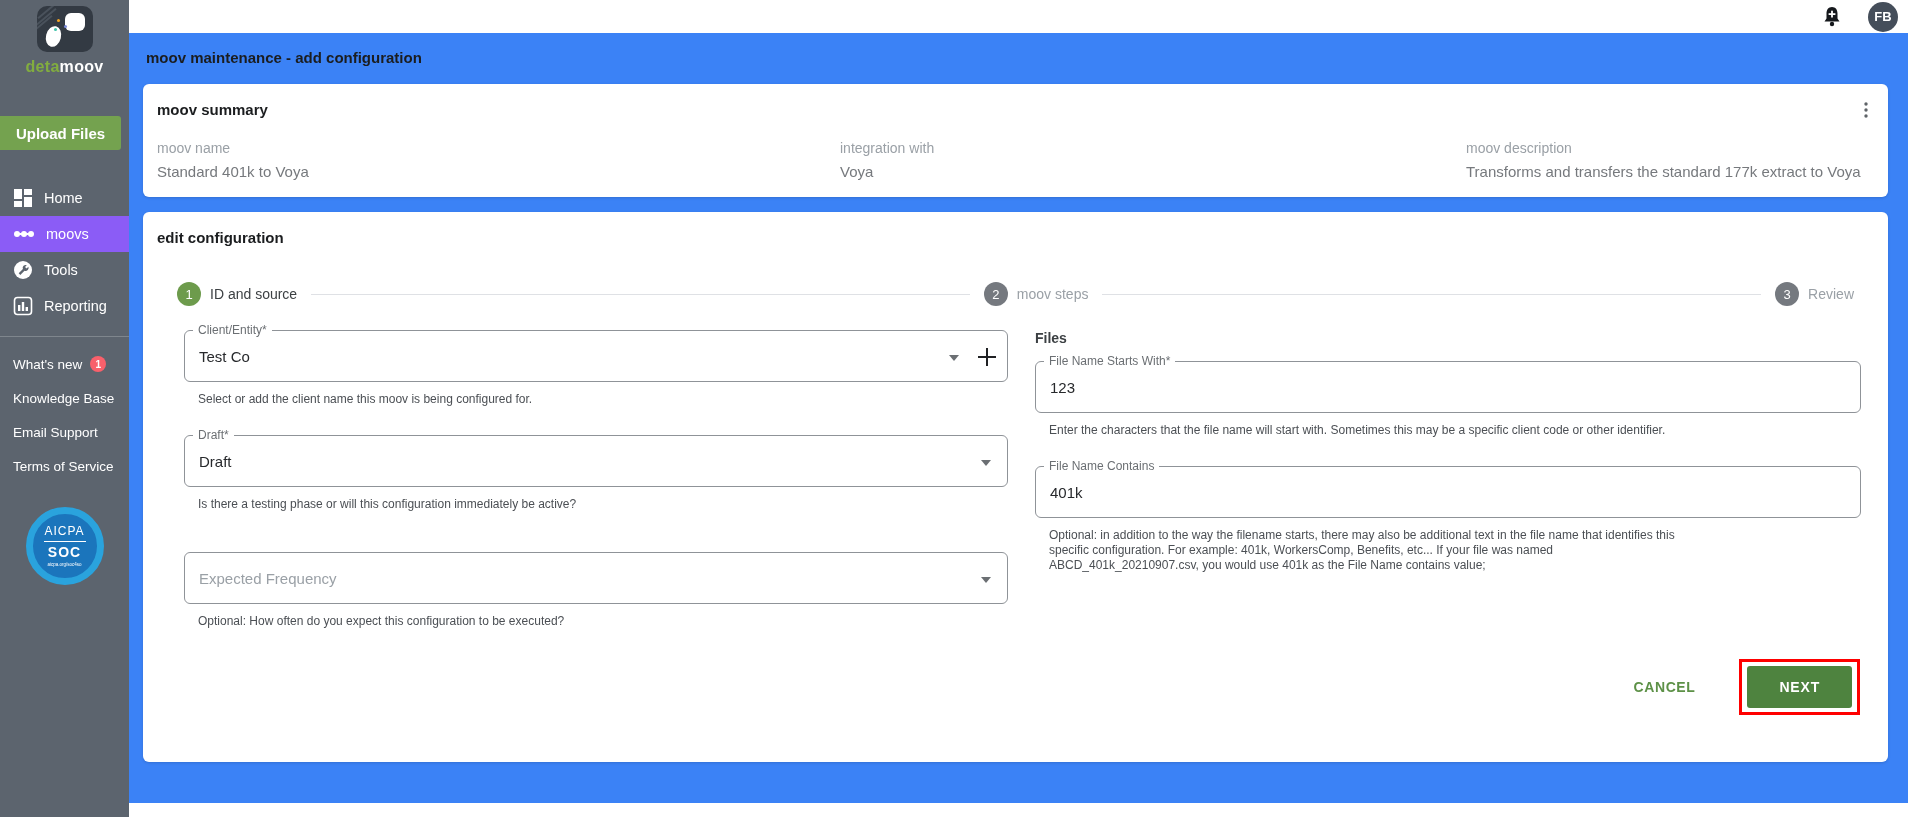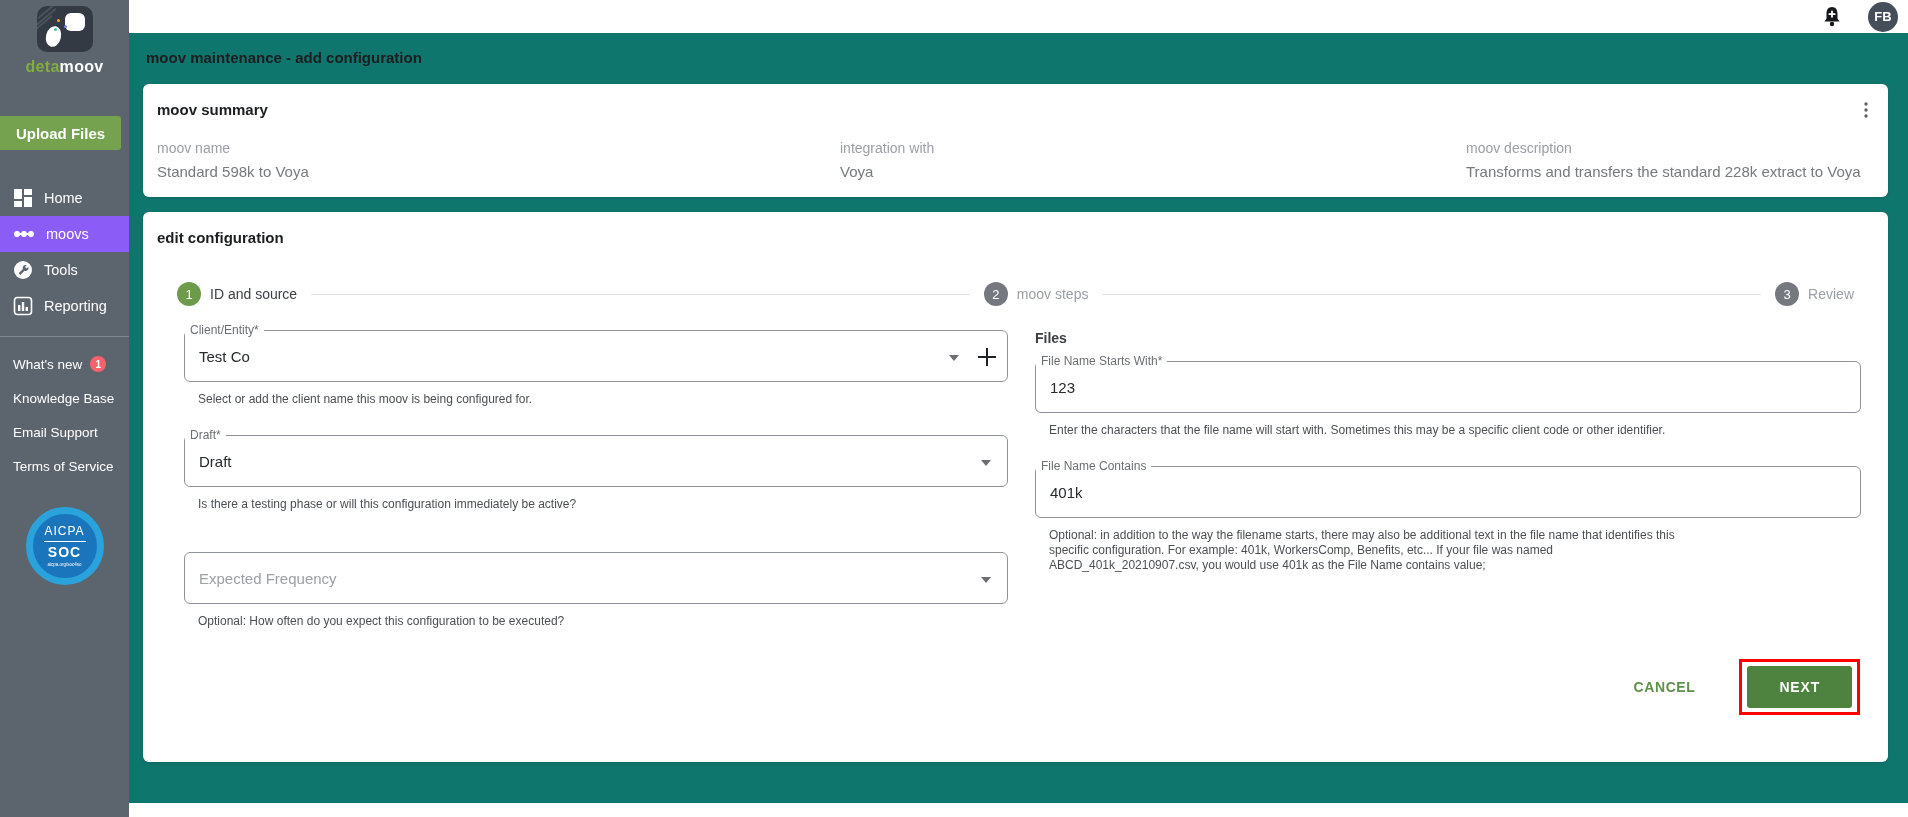--- a/index.html
+++ b/index.html
@@ -30,21 +30,21 @@
   .soc-badge{margin:24px auto 0;width:78px;height:78px;border-radius:50%;background:#1b75bc;border:7px solid #2aa3dd;box-sizing:border-box;display:flex;flex-direction:column;align-items:center;justify-content:center;line-height:1.15;}
   .soc-l1{font-size:12px;letter-spacing:1px;}
   .soc-hr{width:42px;border:0;border-top:1px solid #fff;margin:2px 0;}
   .soc-l2{font-size:14px;font-weight:bold;letter-spacing:1px;}
   .soc-l3{font-size:4.5px;margin-top:2px;}
 
   
   .main{flex:1;display:flex;flex-direction:column;background:#fff;min-width:0;}
   .topbar{height:33px;background:#fff;display:flex;align-items:center;justify-content:flex-end;gap:26px;padding-right:10px;flex:0 0 33px;}
   .avatar{width:30px;height:30px;border-radius:50%;background:#454e5a;color:#fff;font-size:13px;font-weight:bold;display:flex;align-items:center;justify-content:center;cursor:pointer;}
-  .content{background:#0f766e;height:770px;box-sizing:border-box;padding:12px 20px 0 14px;}
+  .content{background:#3b82f6;height:770px;box-sizing:border-box;padding:12px 20px 0 14px;}
   .page-title{font-size:15px;font-weight:bold;color:#1b1d1f;margin:4px 0 0 3px;}
 
   .card{background:#fff;border-radius:6px;box-shadow:0 1px 3px rgba(0,0,0,.14);padding:17px 14px;}
   .summary-card{margin-top:18px;position:relative;}
   .card-title{font-size:15px;font-weight:bold;color:#1b1d1f;margin:0;}
   .kebab{position:absolute;right:18px;top:16px;cursor:pointer;padding:2px;}
   .sum-grid{display:grid;grid-template-columns:683px 626px 1fr;margin-top:22px;}
   .sum-label{font-size:14px;color:#9aa0a6;}
   .sum-value{font-size:15px;color:#76797d;margin-top:7px;white-space:nowrap;}
   .def-id{text-align:right;font-size:11px;color:#55585c;margin-top:6px;}
@@ -59,21 +59,21 @@
   .step-line{flex:1;height:1px;background:#dfe1e5;margin:0 14px;}
 
   .form-cols{display:grid;grid-template-columns:824px 1fr;column-gap:27px;margin:24px 13px 0 27px;}
   .section-h{font-size:14px;color:#3c4043;margin:0 0 15px 0;}
   .fgroup{margin-top:0;}
   .fgroup + .fgroup{margin-top:28px;}
   .fgroup.freq{margin-top:40px;}
   .field{position:relative;height:52px;border:1px solid #8f9398;border-radius:6px;background:#fff;box-sizing:border-box;}
   .field input{position:absolute;inset:0;border:0;background:transparent;padding:0 76px 0 14px;font-family:inherit;font-size:15px;color:#27292c;outline:none;width:100%;box-sizing:border-box;}
   .field input::placeholder{color:#9aa0a6;opacity:1;}
-  .float-label{position:absolute;top:-8px;left:0;background:#fff;padding:0 5px;font-size:12px;color:#6b6f73;line-height:14px;}
+  .float-label{position:absolute;top:-8px;left:8px;background:#fff;padding:0 5px;font-size:12px;color:#6b6f73;line-height:14px;}
   .caret{position:absolute;top:24px;width:0;height:0;border-left:5px solid transparent;border-right:5px solid transparent;border-top:6px solid #6b6f73;cursor:pointer;}
   .caret.r16{right:16px;} .caret.r48{right:48px;}
   .plus-btn{position:absolute;right:10px;top:16px;width:20px;height:20px;cursor:pointer;}
   .plus-btn span{position:absolute;background:#202124;}
   .plus-v{left:9px;top:1px;width:2px;height:18px;}
   .plus-h{left:1px;top:9px;width:18px;height:2px;}
   .field-help{margin:10px 0 0 14px;font-size:12px;color:#4b4f54;line-height:15px;}
   .field-help.wide{max-width:650px;line-height:15px;}
 
   .actions{display:flex;justify-content:flex-end;align-items:center;gap:38px;margin:30px 14px 0 0;}
@@ -186,29 +186,29 @@
         <span class="kebab">
           <svg width="4" height="16" viewBox="0 0 4 16">
             <circle cx="2" cy="2" r="1.7" fill="#5f6368"></circle>
               <circle cx="2" cy="8" r="1.7" fill="#5f6368"></circle>
               <circle cx="2" cy="14" r="1.7" fill="#5f6368"></circle>
           </svg>
         </span>
         <div class="sum-grid">
           <div>
             <div class="sum-label">moov name</div>
-            <div class="sum-value">Standard 598k to Voya</div>
+            <div class="sum-value">Standard 401k to Voya</div>
           </div>
           <div>
             <div class="sum-label">integration with</div>
             <div class="sum-value">Voya</div>
           </div>
           <div>
             <div class="sum-label">moov description</div>
-            <div class="sum-value">Transforms and transfers the standard 228k extract to Voya</div>
+            <div class="sum-value">Transforms and transfers the standard 177k extract to Voya</div>
           </div>
         </div>
       </section>
 
       <section class="card edit-card">
         <h2 class="card-title">edit configuration</h2>
 
         <div class="stepper">
           <div class="step active">
             <span class="step-circle">1</span>

